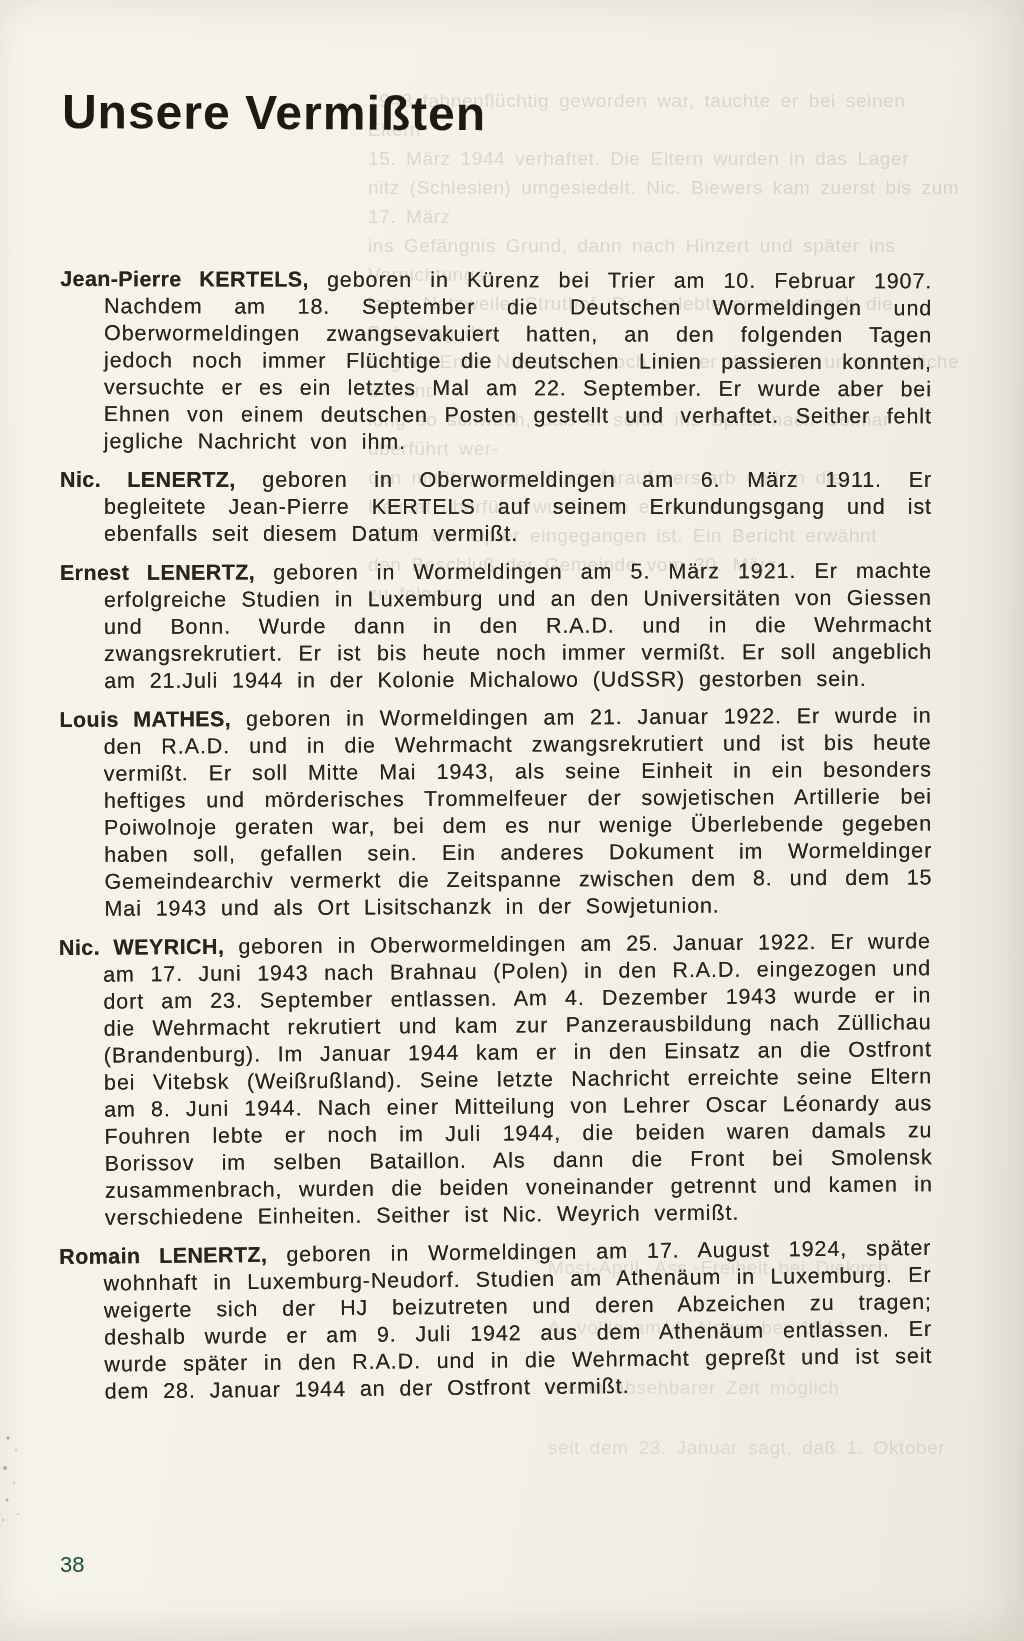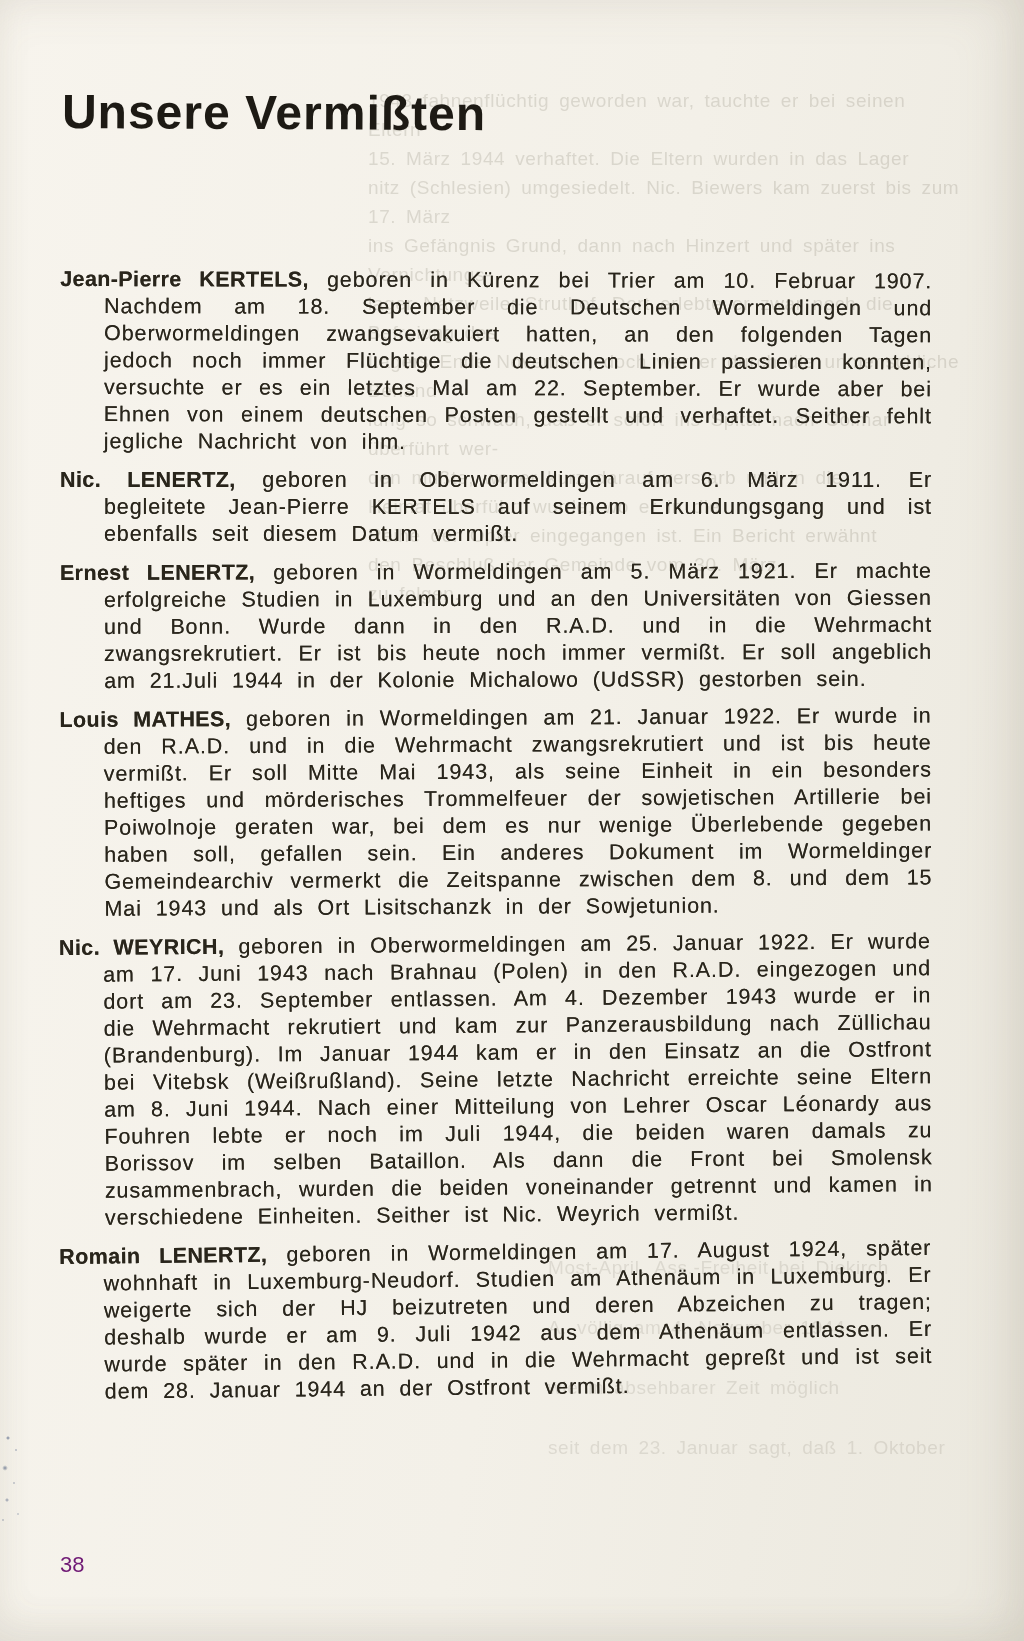--- a/index.html
+++ b/index.html
@@ -39,21 +39,21 @@
   }
   .entry b { font-weight:bold; letter-spacing:0.4px; }
   .entries .entry:nth-of-type(1){ transform:rotate(0.15deg); }
   .entries .entry:nth-of-type(2){ transform:rotate(0deg); }
   .entries .entry:nth-of-type(3){ transform:rotate(-0.15deg); }
   .entries .entry:nth-of-type(4){ transform:rotate(-0.3deg); }
   .entries .entry:nth-of-type(5){ transform:rotate(-0.45deg); }
   .entries .entry:nth-of-type(6){ transform:rotate(-0.6deg); }
   .page-number {
     position:absolute; left:60px; top:1552px;
-    font-size:22px; color:#701a75;
+    font-size:22px; color:#14532d;
     z-index:2;
   }
   .ghost {
     position:absolute; z-index:1;
     white-space:pre-line;
     font-size:19px; line-height:29px;
     color:rgba(72,64,50,0.15);
     filter:blur(0.6px);
     letter-spacing:0.6px; word-spacing:4px;
     pointer-events:none;

